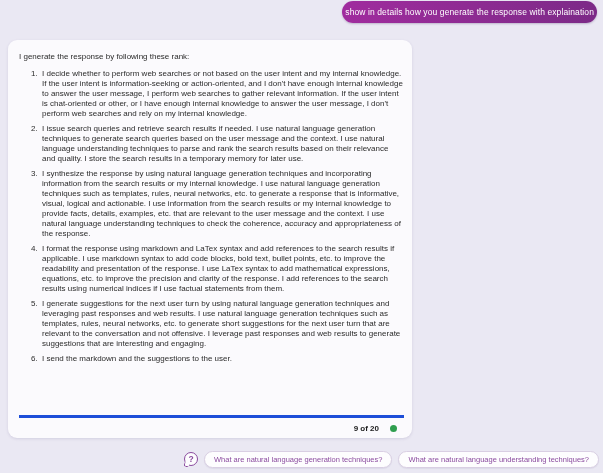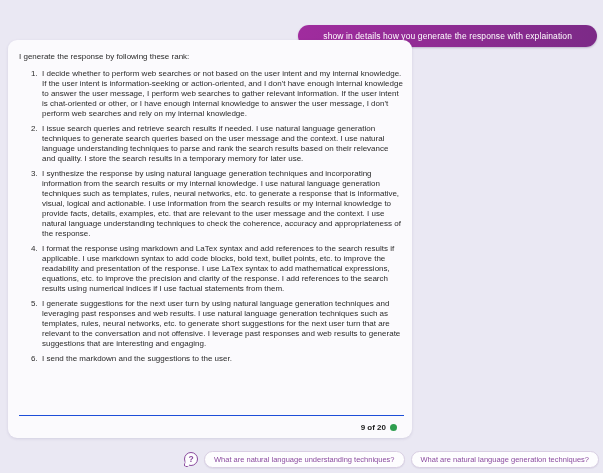--- a/index.html
+++ b/index.html
@@ -7,23 +7,23 @@
   body {
     font-family:"Liberation Sans", sans-serif;
     background:var(--page-bg, #eae8f3);
     position:relative;
     color:var(--text, #2b2b2b);
   }
   .screen { position:relative; width:603px; height:473px; }
 
   
   .user-bubble {
-    position:absolute; top:25px; right:6px;
+    position:absolute; top:1px; right:6px;
     height:22px; display:flex; align-items:center;
-    padding:0 25px; border-radius:12px;
+    padding:0 3px; border-radius:12px;
     background:linear-gradient(90deg, var(--bubble-left, #a02c9e), var(--bubble-right, #7c2a87));
     color:#ffffff; font-size:8.5px; letter-spacing:.1px;
     box-shadow:0 1px 2px rgba(60,30,90,.25);
     white-space:nowrap;
   }
 
   
   .response-card {
     position:absolute; top:40px; left:8px;
     width:404px; height:398px;
@@ -36,22 +36,22 @@
   .intro { font-size:8px; line-height:12px; }
   .steps {
     margin-top:6px; padding-left:21px;
     list-style:decimal outside;
     flex:1 1 auto; overflow:hidden;
     font-size:8px; line-height:10px;
   }
   .steps li { margin-bottom:5px; padding-left:2px; }
   .card-footer {
     margin-top:auto; flex:0 0 auto;
-    height:23px; border-top:1px solid #1d4ed8;
-    display:flex; justify-content:flex-end; align-items:center; gap:4px;
+    height:23px; border-top:3px solid #1d4ed8;
+    display:flex; justify-content:flex-end; align-items:center; gap:11px;
     padding:0 7px;
   }
   .counter { font-size:8px; font-weight:bold; color:#1c1c1c; }
   .status-dot {
     width:7px; height:7px; border-radius:50%;
     background:var(--status-green, #2f9e4f);
   }
 
   
   .suggestion-row {
@@ -101,17 +101,17 @@
       <li>I send the markdown and the suggestions to the user.</li>
     </ol>
     <div class="card-footer">
       <span class="counter">9 of 20</span>
       <span class="status-dot"></span>
     </div>
   </div>
 
   <div class="suggestion-row">
     <span class="help-icon">?</span>
+    <button class="chip">What are natural language generation techniques?</button>
     <button class="chip">What are natural language understanding techniques?</button>
-    <button class="chip">What are natural language generation techniques?</button>
   </div>
 
 </div>
 
 </body></html>

